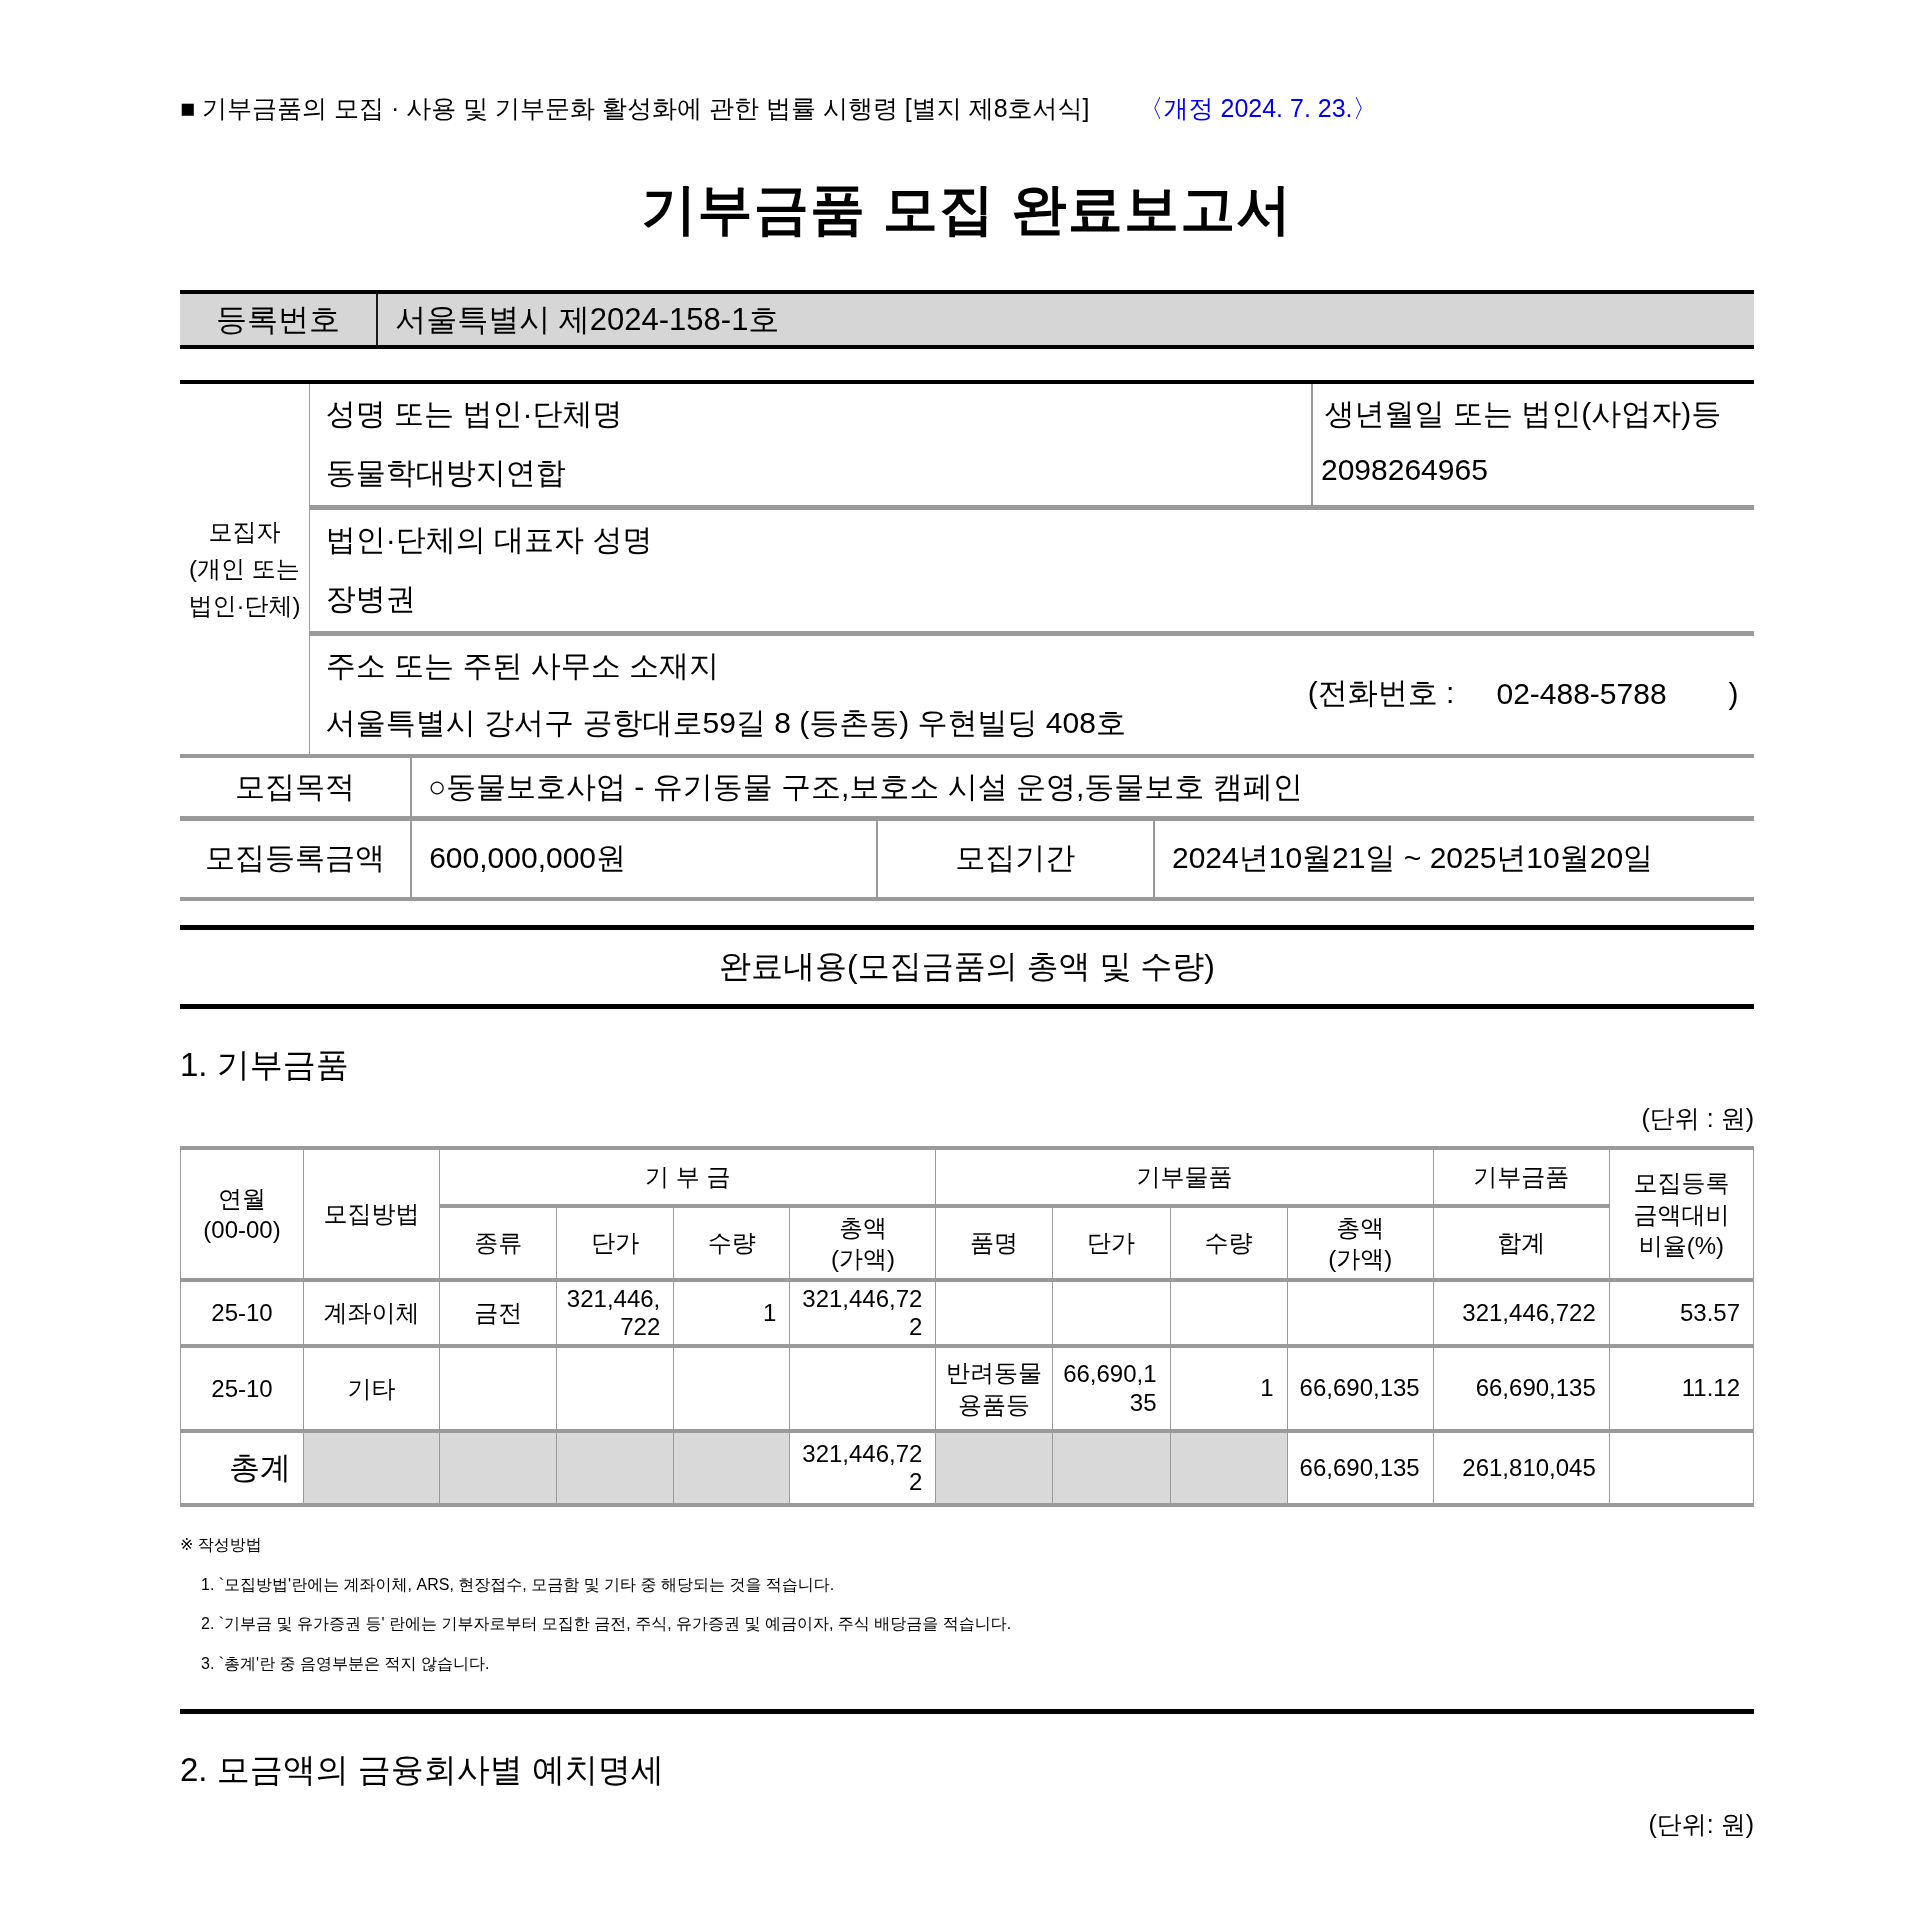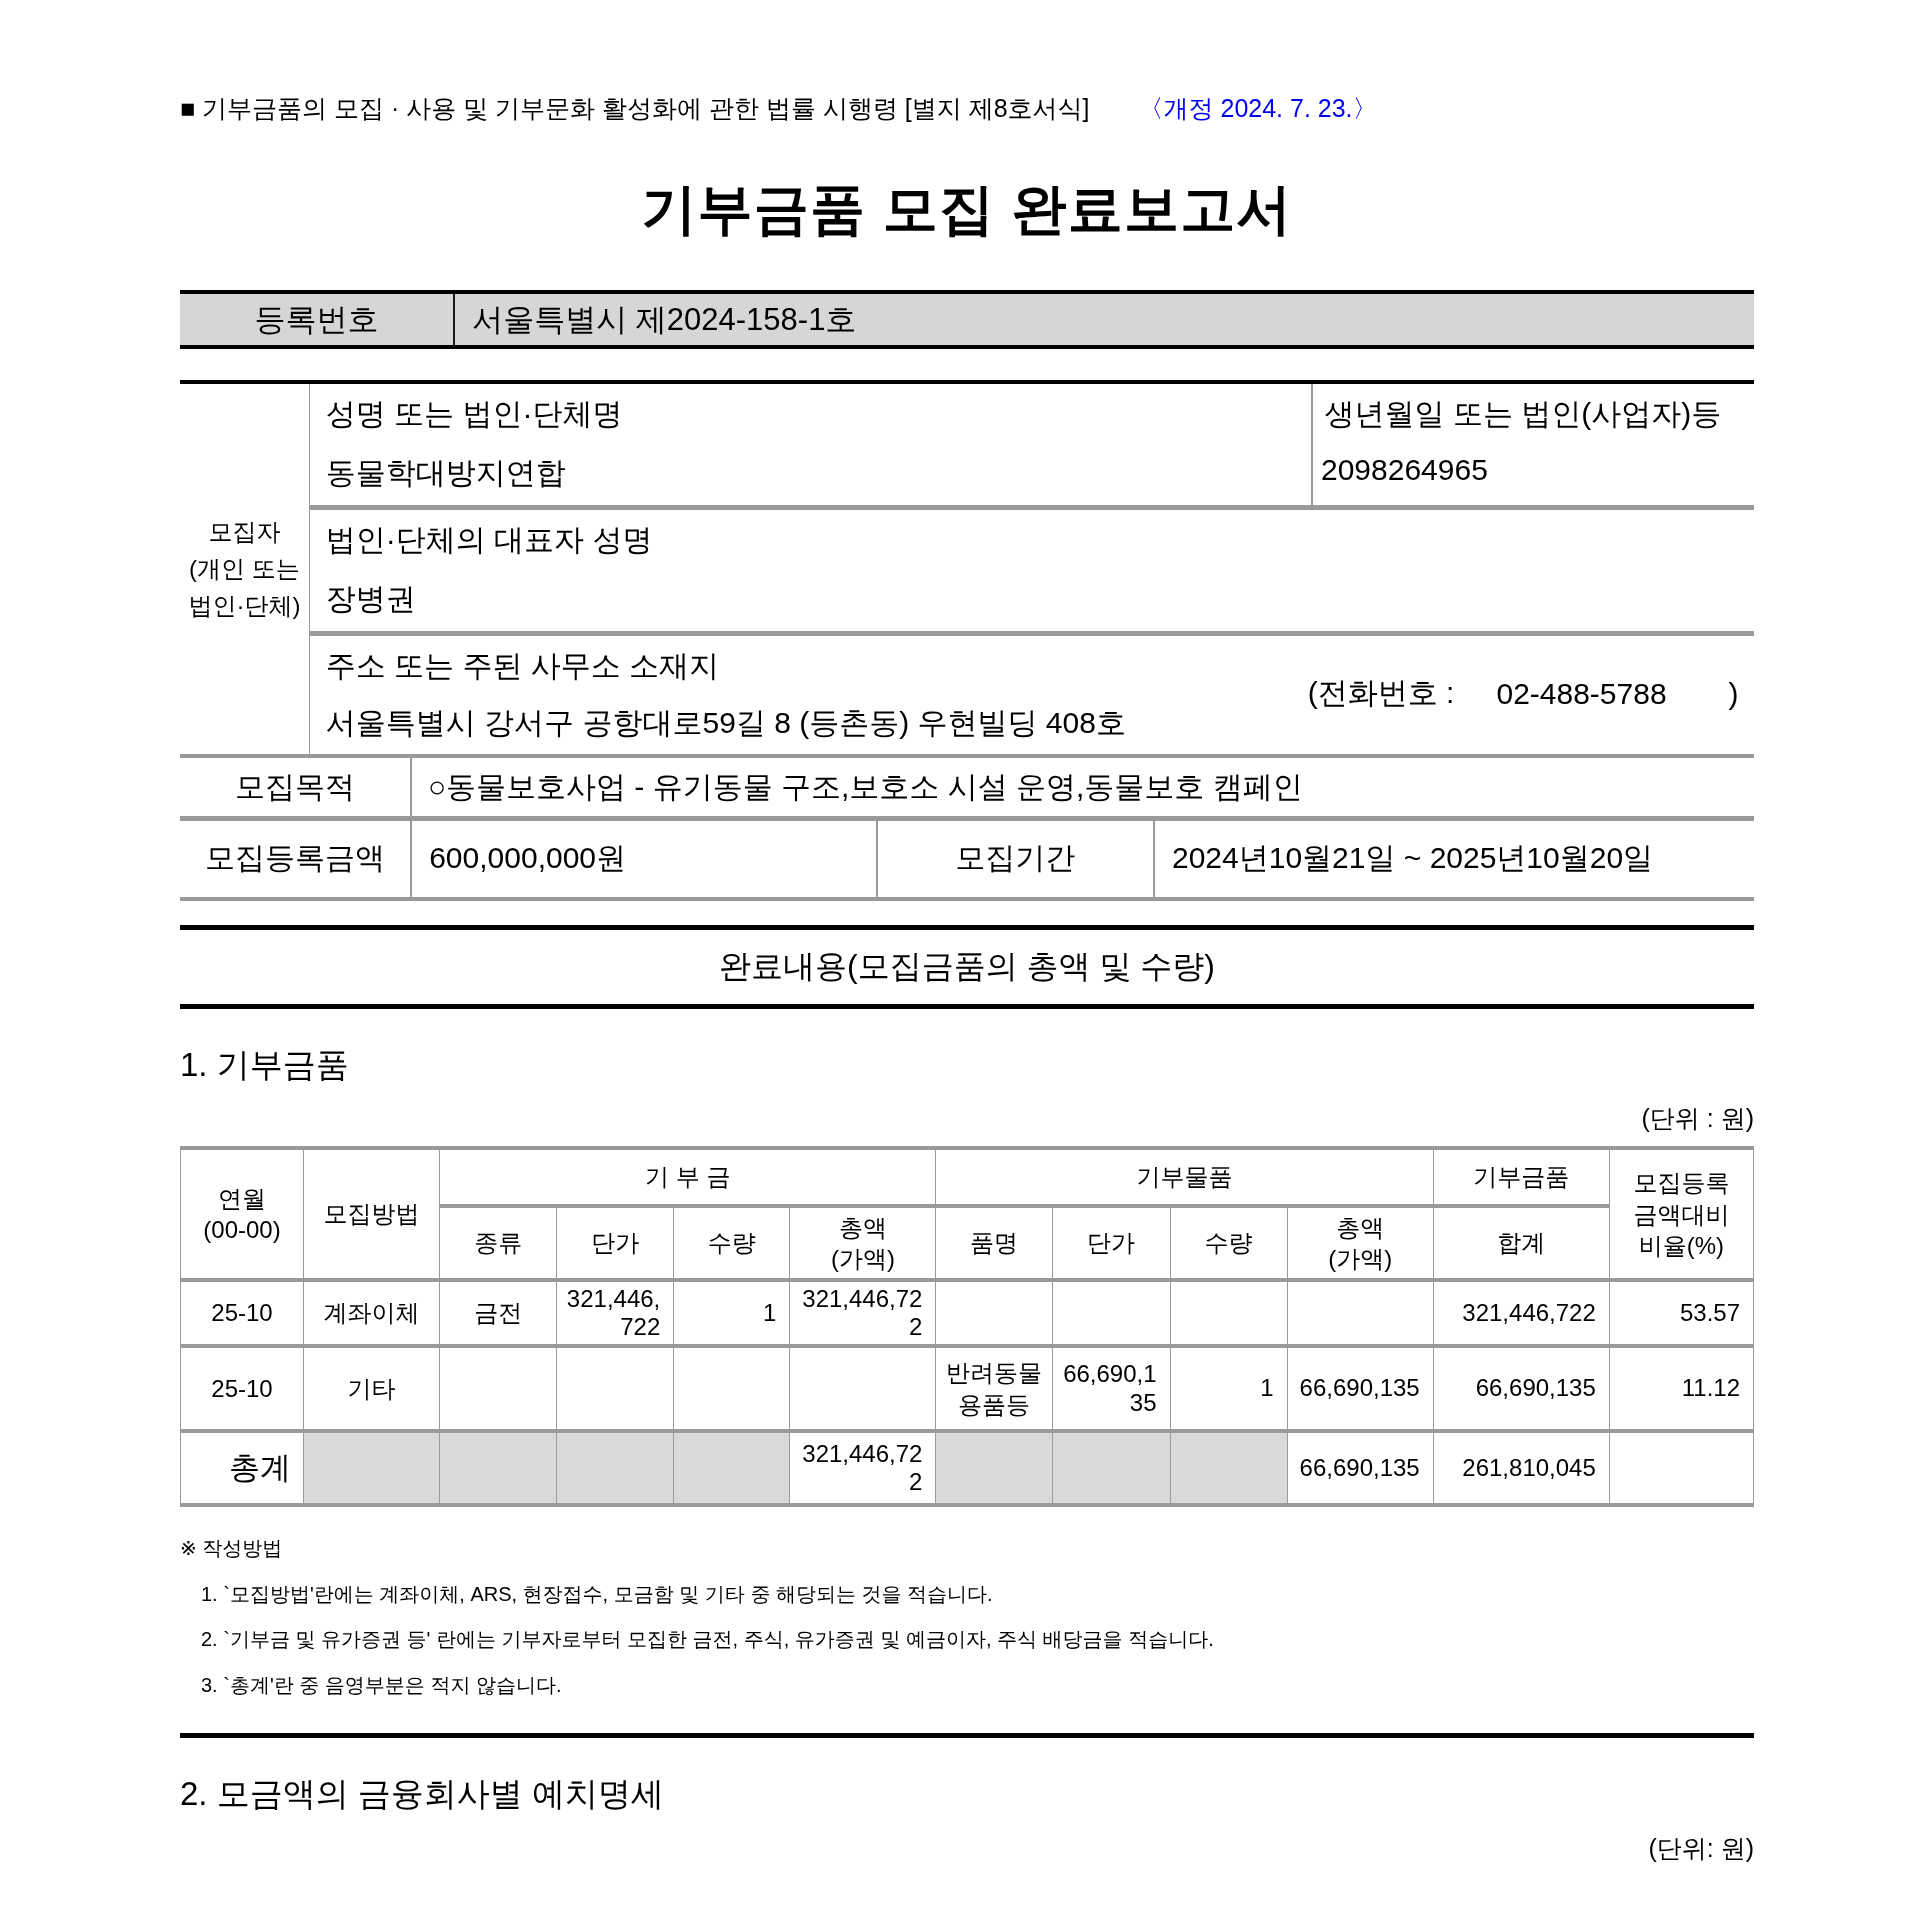--- a/index.html
+++ b/index.html
@@ -9,21 +9,21 @@
 
   
   .form-ref { padding-top: 92px; font-size: 25px; white-space: nowrap; }
   .form-ref .rev { color: #0000ee; margin-left: 42px; }
 
   .title { margin-top: 48px; text-align: center; font-size: 55px; font-weight: bold; letter-spacing: 1.2px; }
 
   
   .reg-row { margin-top: 43px; display: flex; align-items: stretch; background: #d6d6d6;
              border-top: 4.6px solid #000; border-bottom: 4.6px solid #000; height: 59px; font-size: 31px; }
-  .reg-lbl { width: 273px; display: flex; align-items: center; justify-content: center; }
+  .reg-lbl { width: 196px; display: flex; align-items: center; justify-content: center; }
   .reg-sep { width: 1.9px; background: #1a1a1a; }
   .reg-val { flex: 1; display: flex; align-items: center; padding-left: 17.3px; }
 
   
   .info { margin-top: 31px; border-top: 4.6px solid #000; border-bottom: 4.6px solid #9a9a9a; }
   .hdiv { height: 4.6px; background: #9a9a9a; }
   .vsep { width: 1.9px; background: #9a9a9a; }
   .info-top { display: flex; align-items: stretch; }
   .label-cell { width: 230px; border-right: 1.9px solid #9a9a9a; display: flex; flex-direction: column;
                 justify-content: center; align-items: center; font-size: 24px; line-height: 1.55; text-align: center; }
@@ -69,21 +69,21 @@
   .t1 tbody tr.r1 td { height: 66px; }
   .t1 tbody tr.r2 td { height: 85px; }
   .t1 tbody tr.rt td { height: 74px; }
   .pre { white-space: pre-line; line-height: 1.3; }
   .ctr { text-align: center; }
   .num { text-align: right; padding-right: 13px; word-break: break-all; line-height: 1.18; }
   .shade { background: #d9d9d9; }
   .tl { font-size: 31px; text-align: center; padding-left: 36px; }
 
   
-  .notes { margin-top: 28px; font-size: 20px; }
+  .notes { margin-top: 28px; font-size: 16px; }
   .notes .nt { margin-top: 18.5px; margin-left: 21px; }
 
   .bdiv { margin-top: 34px; height: 5.4px; background: #000; }
 </style>
 </head>
 <body>
 
 <div class="page">
 
   <div class="form-ref">

